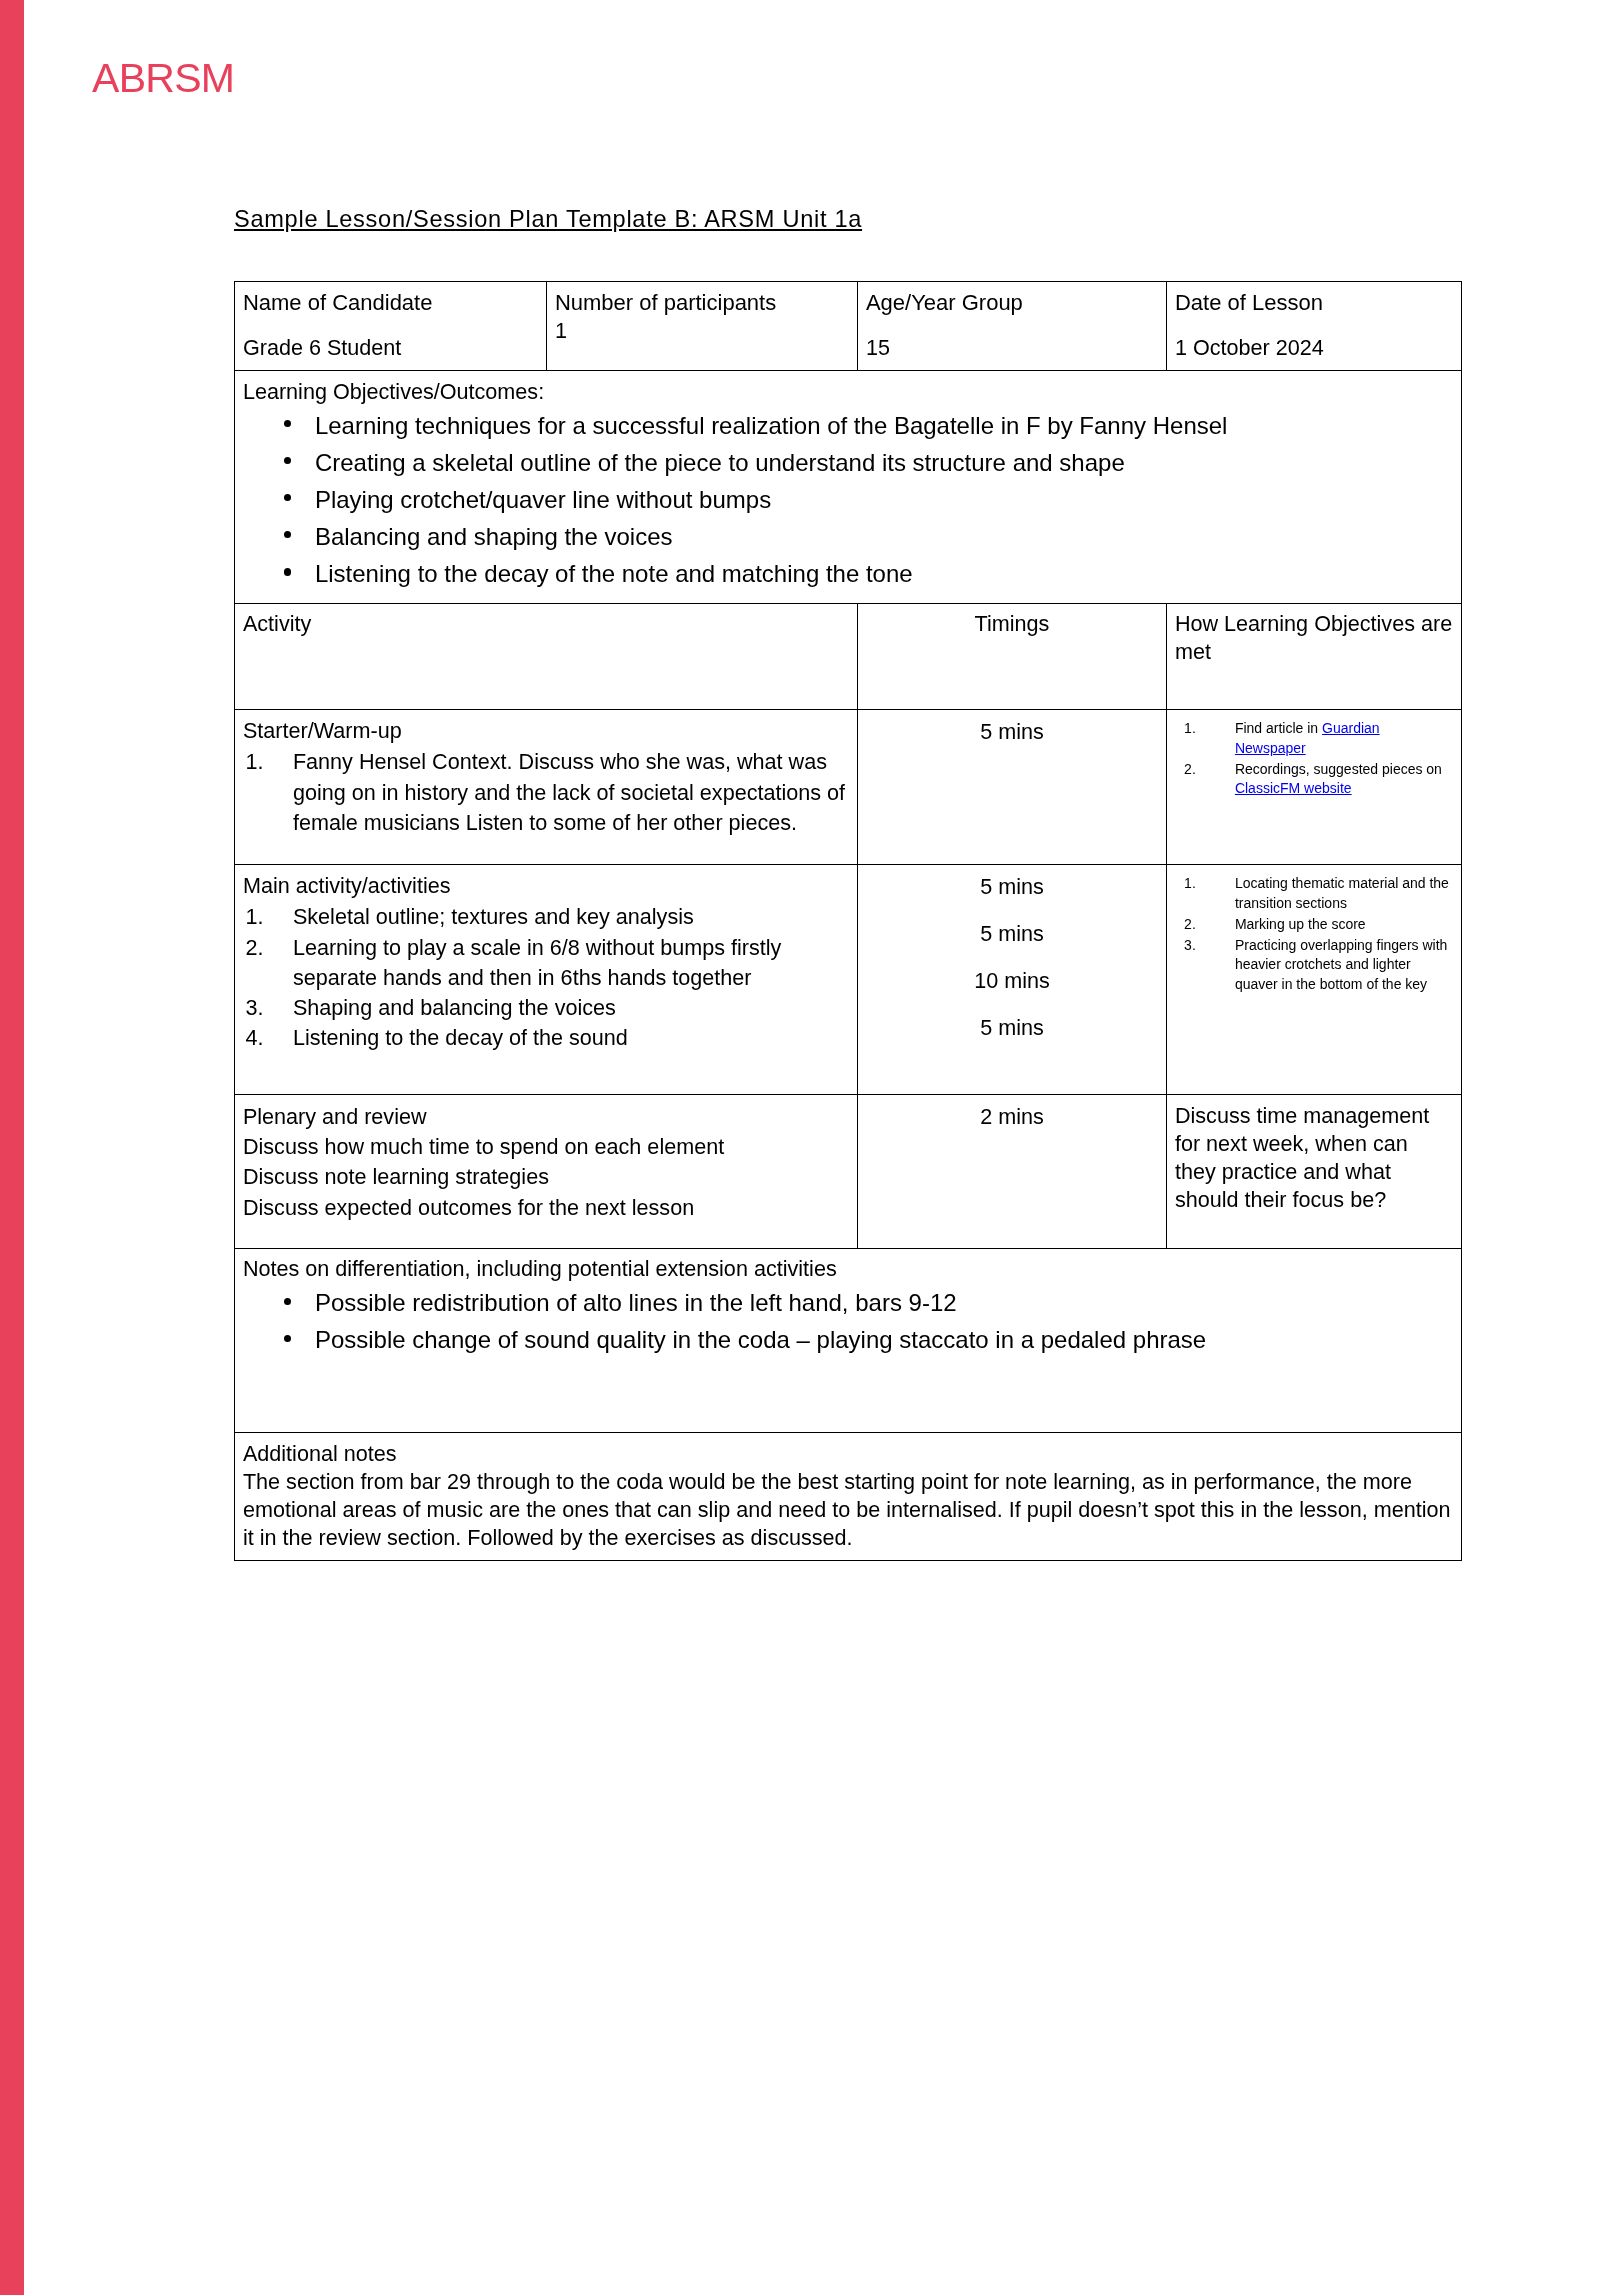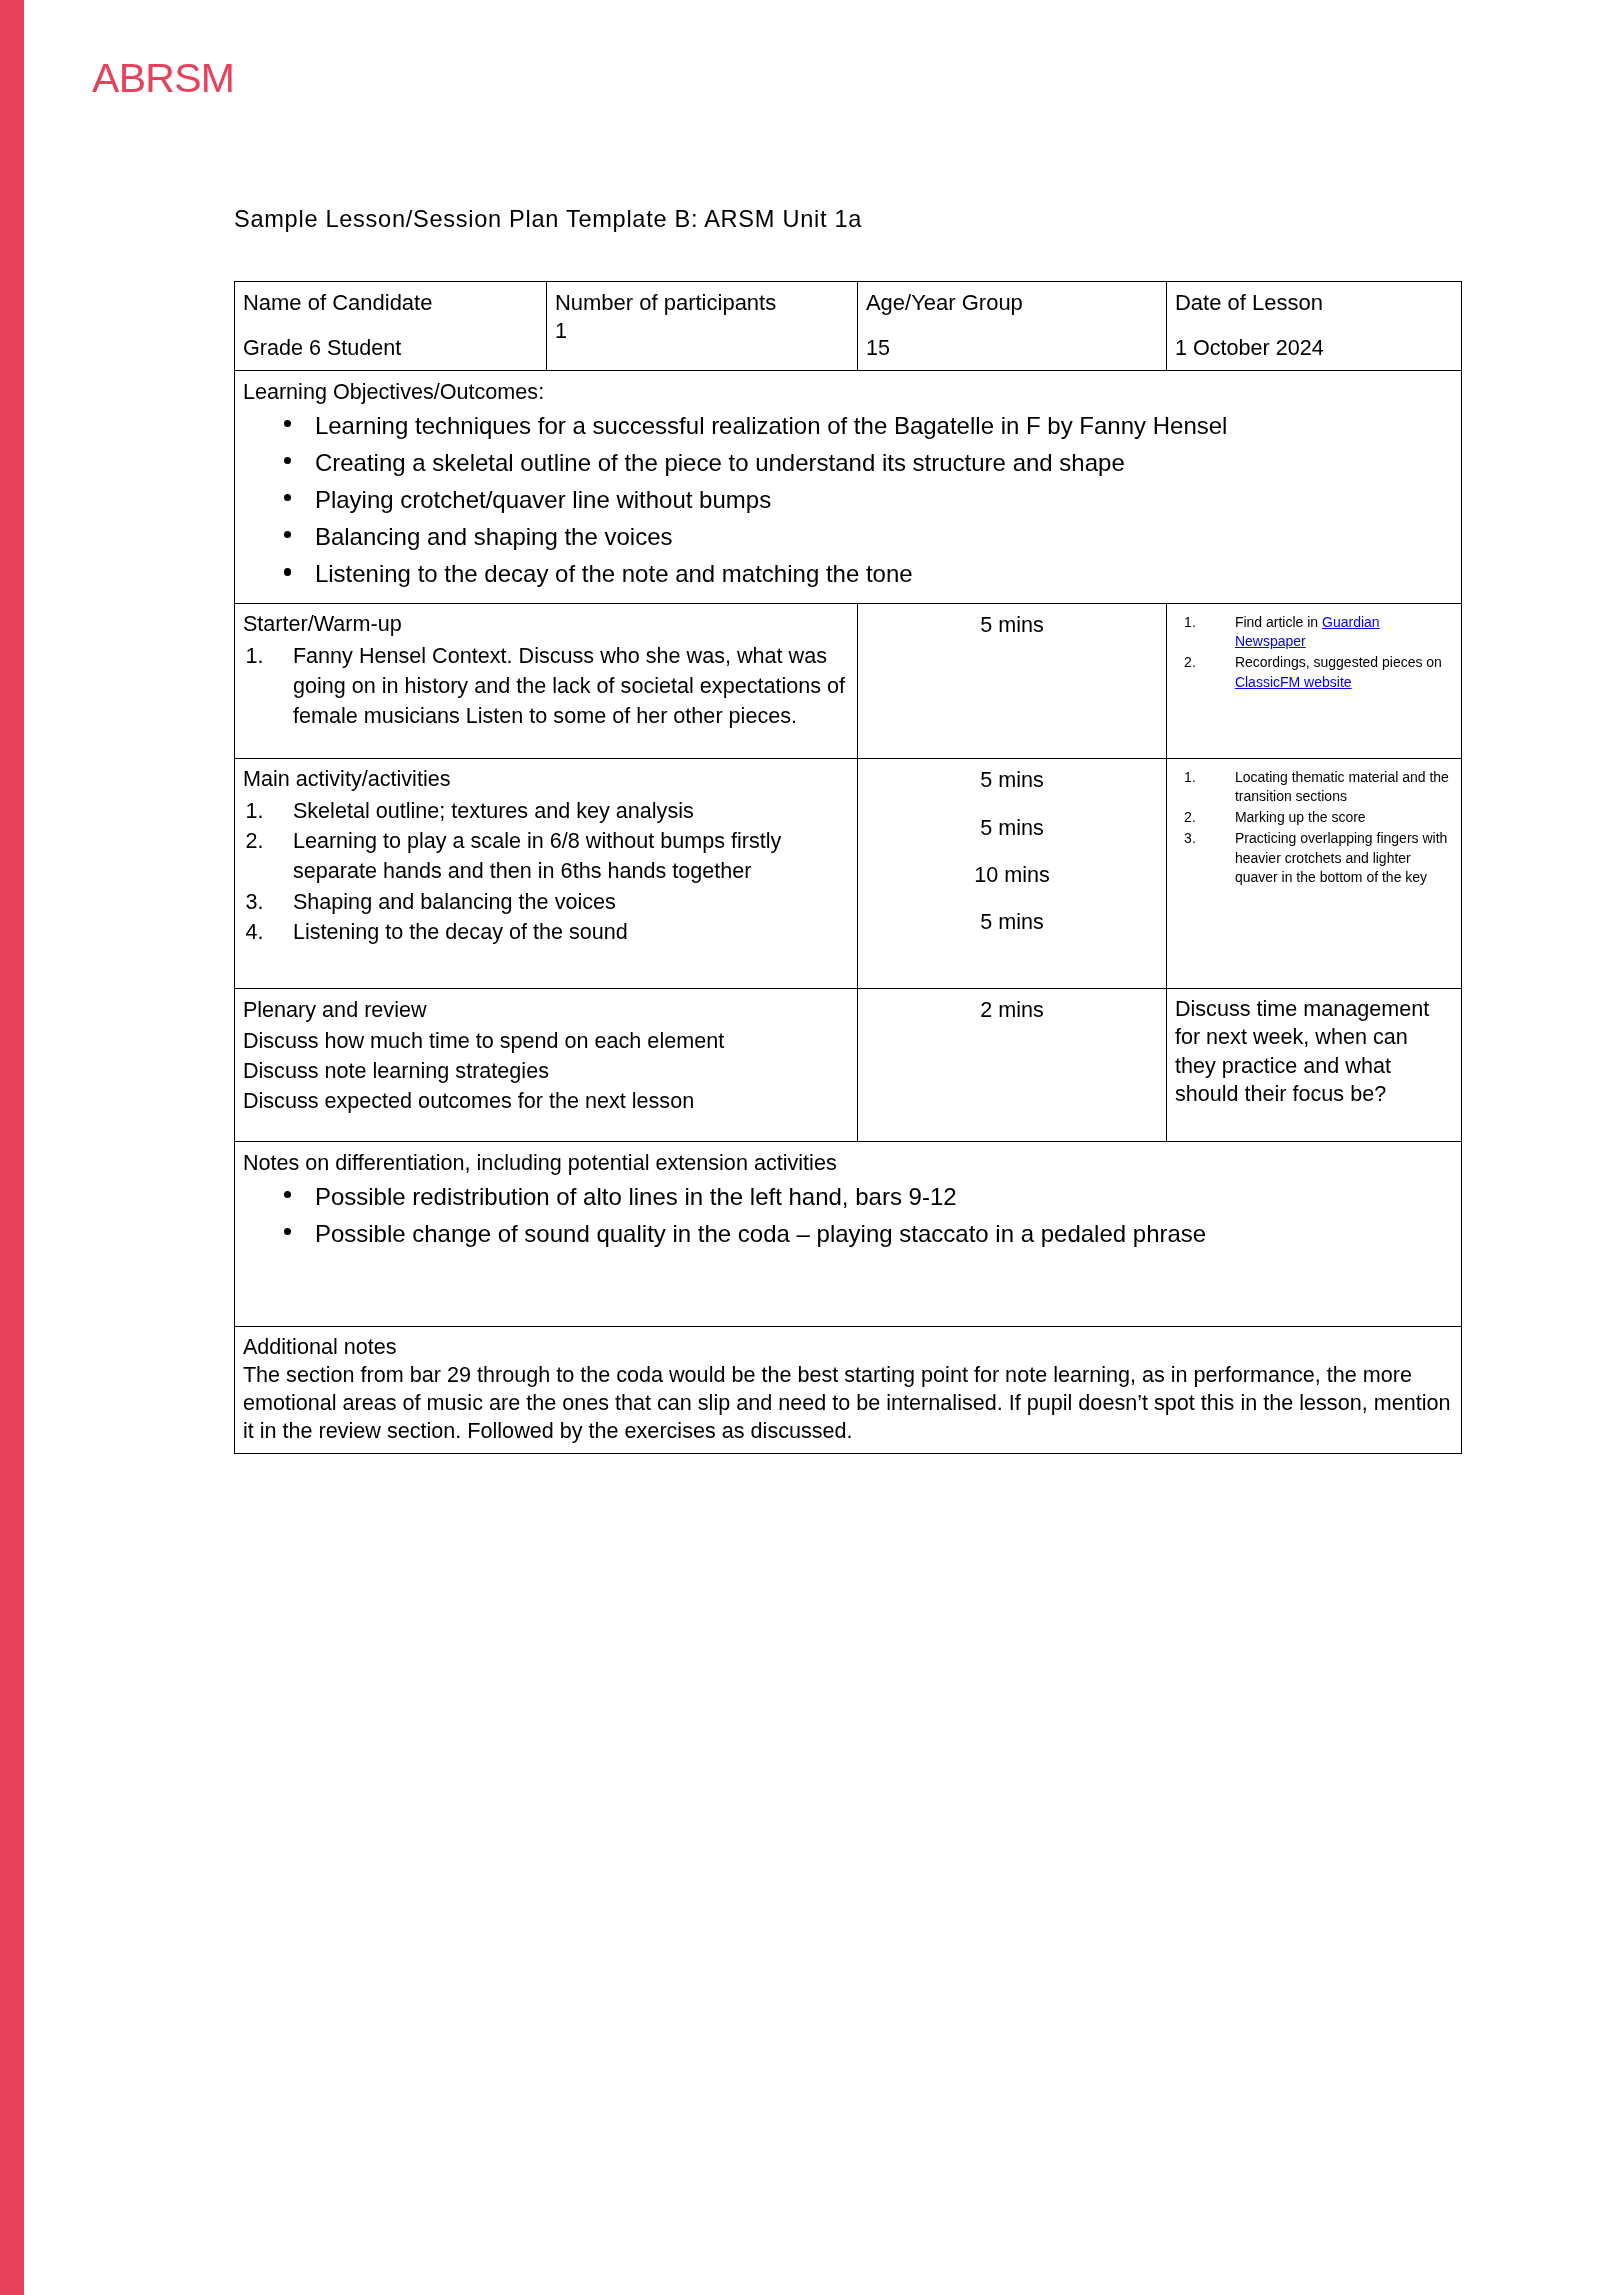--- a/index.html
+++ b/index.html
@@ -47,20 +47,21 @@
     width: 1230px;
   }
 
   .doc-title {
     position: absolute;
     left: 0;
     top: 206px;
     font-size: 23.6px;
     letter-spacing: 0.7px;
     white-space: nowrap;
+    text-decoration: underline;
   }
 
   table.plan {
     position: absolute;
     left: 0;
     top: 281px;
     width: 1227px;
     border-collapse: collapse;
     table-layout: fixed;
   }
@@ -194,20 +195,32 @@
         <ul class="bul narrow">
           <li>Learning techniques for a successful realization of the Bagatelle in F by Fanny Hensel</li>
           <li>Creating a skeletal outline of the piece to understand its structure and shape</li>
           <li>Playing crotchet/quaver line without bumps</li>
           <li>Balancing and shaping the voices</li>
           <li>Listening to the decay of the note and matching the tone</li>
         </ul>
       </td>
     </tr>
 
+    <tr>
+      <td colspan="2">
+        <div>Activity</div>
+        <div class="spacer-lg"></div>
+      </td>
+      <td>
+        <div class="tc">Timings</div>
+      </td>
+      <td>
+        <div>How Learning Objectives are met</div>
+      </td>
+    </tr>
 
     <tr>
       <td colspan="2">
         <div>Starter/Warm-up</div>
         <ol class="num">
           <li>Fanny Hensel Context. Discuss who she was, what was going on in history and the lack of societal expectations of female musicians Listen to some of her other pieces.</li>
         </ol>
         <div class="spacer-sm"></div>
       </td>
       <td>

